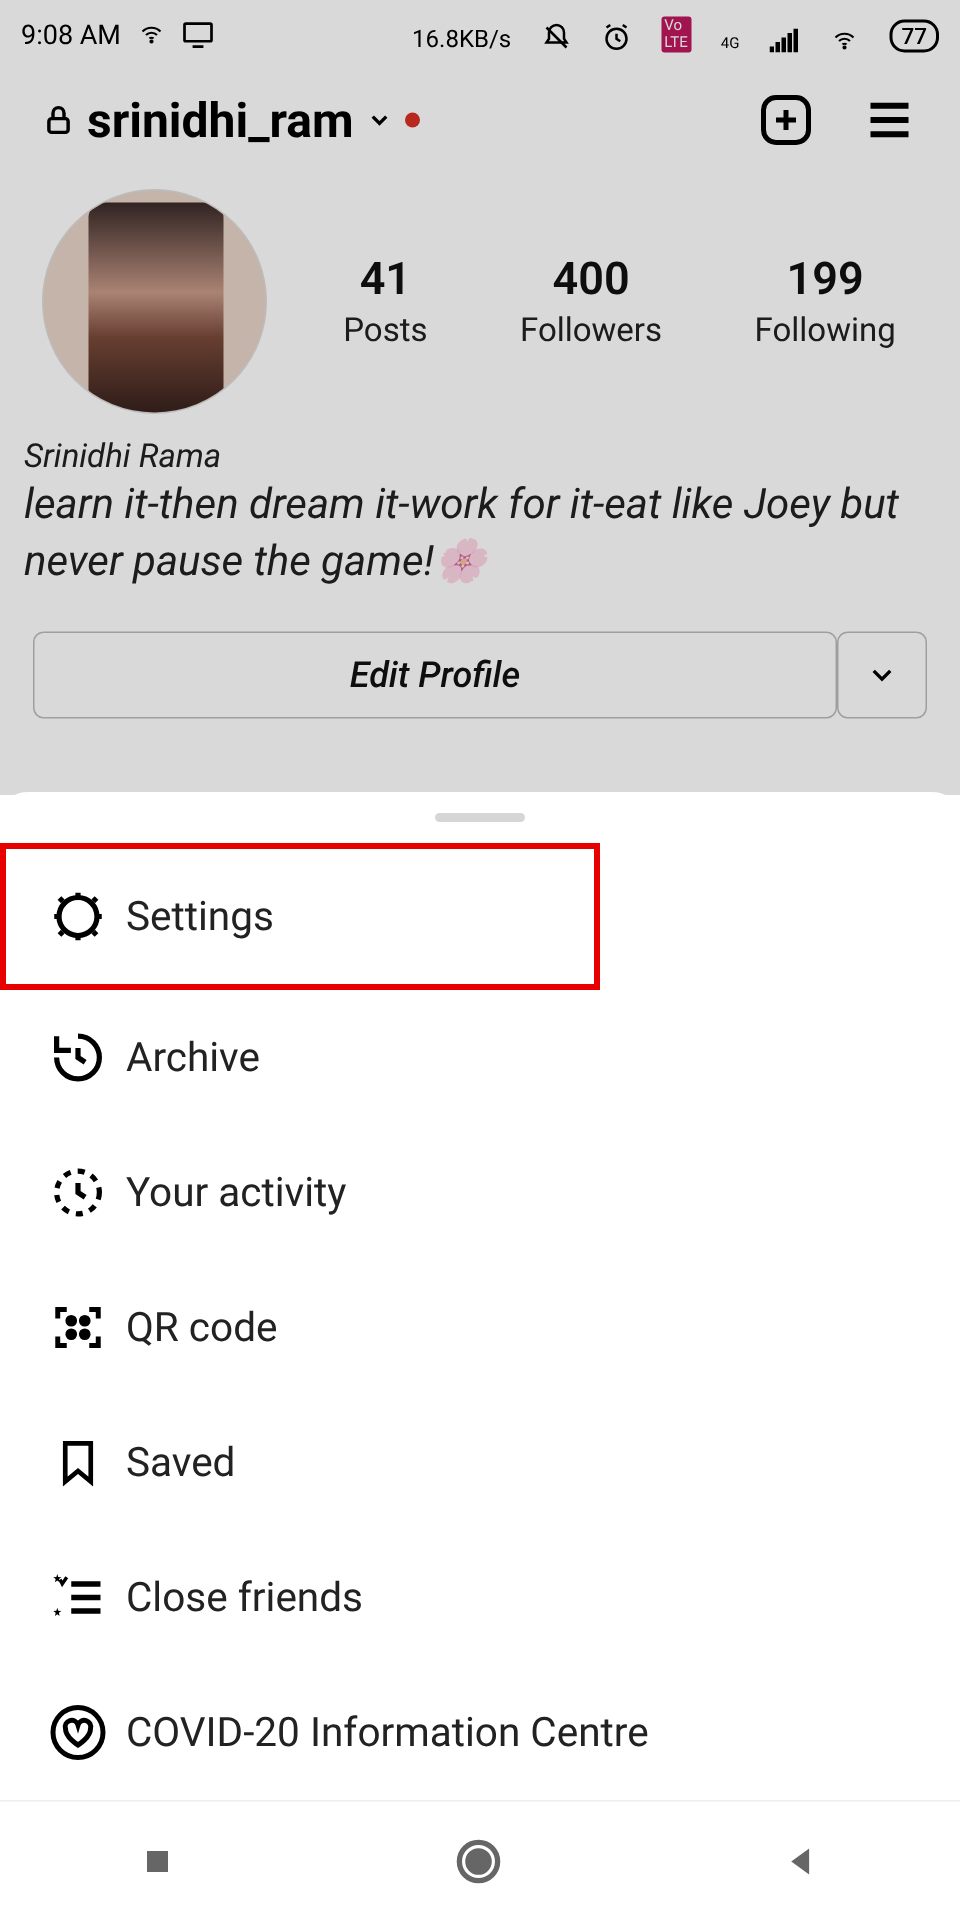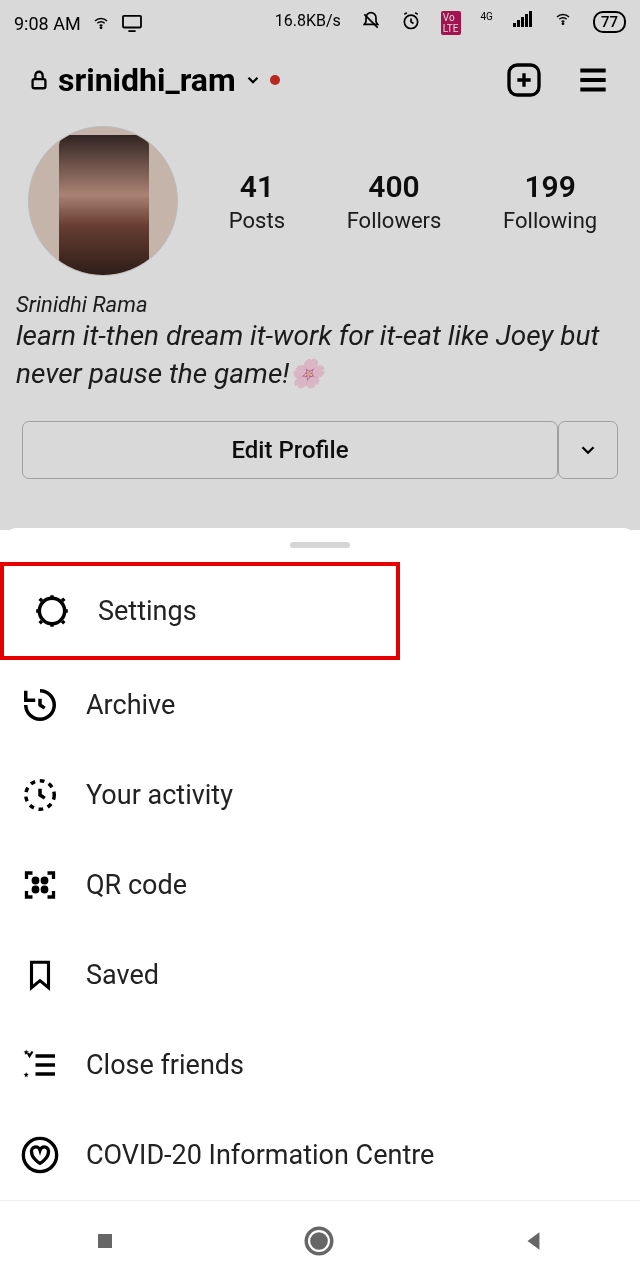--- a/index.html
+++ b/index.html
@@ -29,21 +29,21 @@
 .status-bar {
   display: flex;
   justify-content: space-between;
   align-items: center;
   padding: 6px 14px 0 14px;
   height: 40px;
   font-size: 18px;
   color: #000;
 }
 .status-left { display: flex; align-items: center; gap: 10px; }
-.status-right { display: flex; align-items: flex-start; gap: 20px; font-size: 16px; }
+.status-right { display: flex; align-items: flex-end; gap: 20px; font-size: 16px; }
 .status-right svg { display: block; }
 .battery {
   border: 2px solid #000;
   border-radius: 10px;
   padding: 0 6px;
   font-size: 15px;
   font-weight: 500;
 }
 .header {
   display: flex;
@@ -98,20 +98,21 @@
 .bio {
   padding: 6px 16px;
   font-style: italic;
 }
 .bio-name { font-size: 22px; color: #222; }
 .bio-text { font-size: 28px; color: #222; line-height: 1.35; }
 .flower { opacity: 0.6; }
 .edit-row {
   display: flex;
   padding: 22px 22px 0 22px;
+  font-style: italic;
 }
 .edit-btn {
   flex: 1;
   border: 1.5px solid #bbb;
   border-radius: 7px;
   text-align: center;
   padding: 14px 0;
   font-size: 24px;
   font-weight: 500;
   color: #111;
@@ -137,22 +138,22 @@
 }
 .sheet-handle {
   width: 60px; height: 6px;
   background: #d6d6d6;
   border-radius: 3px;
   margin: 0 auto 14px auto;
 }
 .menu-item {
   display: flex;
   align-items: center;
-  gap: 26px;
-  padding: 25px 20px;
+  gap: 12px;
+  padding: 25px 32px;
 }
 .menu-item .icon-slot {
   width: 40px; height: 40px;
   display: flex; align-items: center; justify-content: center;
 }
 .menu-label {
   font-size: 27px;
   color: #222;
 }
 .highlight {

